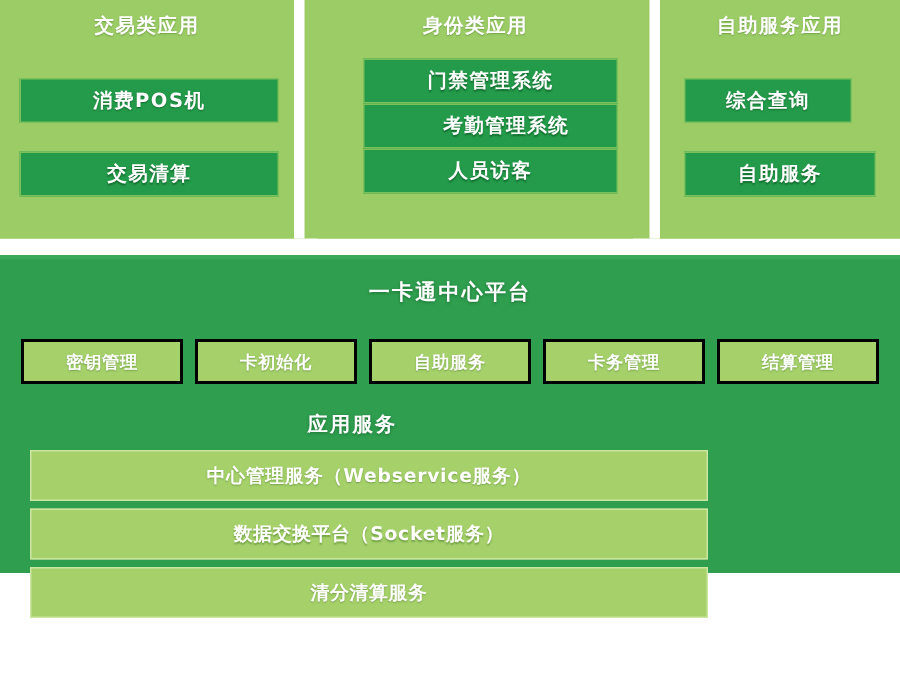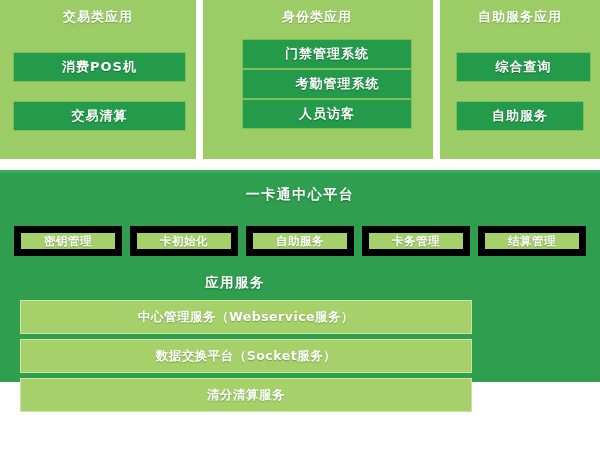--- a/index.html
+++ b/index.html
@@ -113,21 +113,21 @@
     width: 580px;
     height: 30px;
     display: flex;
     justify-content: space-between;
     align-items: stretch;
   }
   .module-box {
     flex: 1 1 0;
     margin: 0 4px;
     background: #a5d06a;
-    border: 7px solid #000000;
+    border: 2px solid #000000;
     box-sizing: border-box;
     color: #ffffff;
     font-size: 11.5px;
     font-weight: bold;
     letter-spacing: 0.5px;
     display: flex;
     align-items: center;
     justify-content: center;
     text-shadow: 0 1px 1px rgba(70,120,40,0.5);
     white-space: nowrap;
@@ -185,21 +185,21 @@
 
   <div class="top-panel panel-b">
     <div class="panel-title">身份类应用</div>
     <div class="app-box" style="left:30px; top:39px; width:170px; height:30px;">门禁管理系统</div>
     <div class="app-box" style="left:30px; top:69px; width:170px; height:30px;padding-left:21px;">考勤管理系统</div>
     <div class="app-box" style="left:30px; top:99px; width:170px; height:30px;">人员访客</div>
   </div>
 
   <div class="top-panel panel-c">
     <div class="panel-title">自助服务应用</div>
-    <div class="app-box" style="left:16px; top:52px; width:135px; height:30px;">综合查询</div>
+    <div class="app-box" style="left:16px; top:52px; width:112px; height:30px;">综合查询</div>
     <div class="app-box" style="left:16px; top:101px; width:128px; height:30px;">自助服务</div>
   </div>
 
   <div class="panel-divider div-1"></div>
   <div class="panel-divider div-2"></div>
 
   <div class="platform">
     <div class="platform-inner-top"></div>
 
     <div class="platform-title">一卡通中心平台</div>

